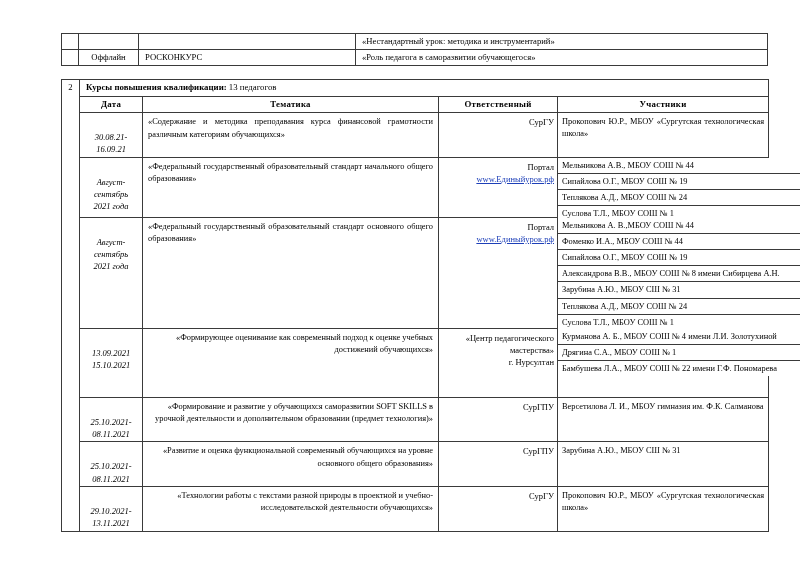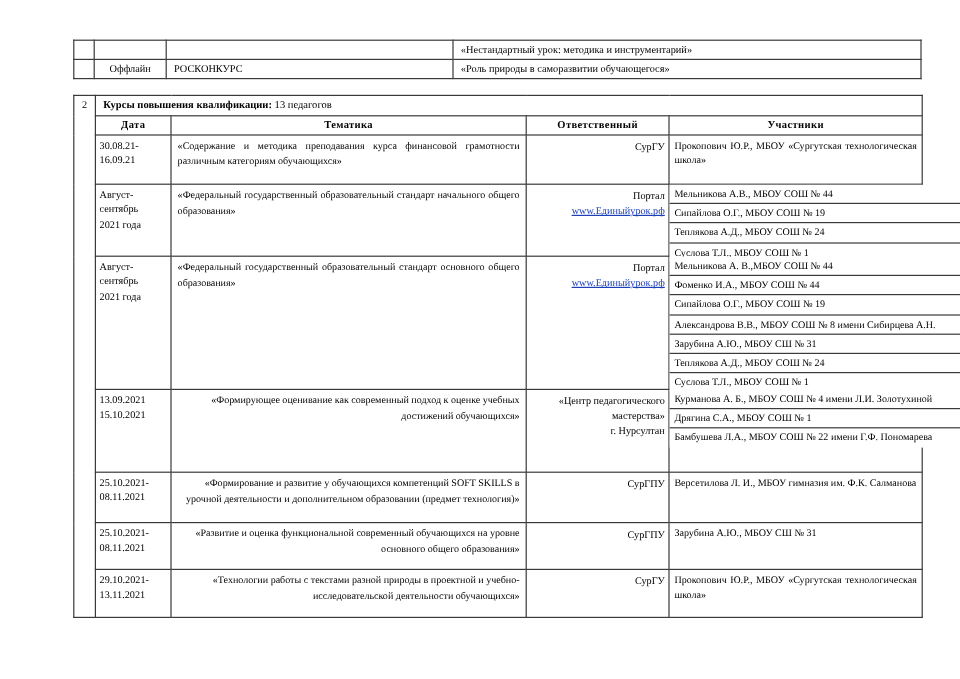--- a/index.html
+++ b/index.html
@@ -46,21 +46,21 @@
     width: 707px;
     border-radius: 12px;
   }
   #top-table td {
     height: 13px;
     vertical-align: middle;
     font-size: 8.6px;
   }
   .tt-c1 { width: 17px; }
   .tt-c2 { width: 60px; text-align: center; }
-  .tt-c3 { width: 239px; text-align: left; padding-left: 6px; }
+  .tt-c3 { width: 217px; text-align: left; padding-left: 6px; }
   .tt-c4 { width: auto; text-align: left; padding-left: 6px; }
 
   
   #main-table {
     left: 61px;
     top: 79px;
     width: 707px;
   }
   .col-num  { width: 18px; }
   .col-date { width: 63px; }
@@ -86,24 +86,25 @@
   thead td, .hdr-cell {
     text-align: center;
     font-weight: bold;
     vertical-align: middle;
     font-size: 8.8px;
     letter-spacing: 0.3px;
     height: 13px;
   }
 
   .date-cell {
-    text-align: left;
-    vertical-align: top;
-    padding-top: 2px;
+    text-align: center;
+    vertical-align: top;
+    padding-top: 18px;
     font-size: 8.5px;
+    font-style: italic;
   }
   .date-cell div { line-height: 1.45; }
 
   .topic-cell {
     text-align: justify;
     text-justify: inter-word;
     vertical-align: top;
     padding: 3px 5px 2px 5px;
     font-size: 8.4px;
     line-height: 1.5;
@@ -173,21 +174,21 @@
       <tr>
         <td class="tt-c1"></td>
         <td class="tt-c2"></td>
         <td class="tt-c3"></td>
         <td class="tt-c4">«Нестандартный урок: методика и инструментарий»</td>
       </tr>
       <tr>
         <td class="tt-c1"></td>
         <td class="tt-c2">Оффлайн</td>
         <td class="tt-c3">РОСКОНКУРС</td>
-        <td class="tt-c4">«Роль природы в саморазвитии обучающегося»</td>
+        <td class="tt-c4">«Роль педагога в саморазвитии обучающегося»</td>
       </tr>
     </tbody>
   </table>
 
   <table id="main-table">
     <colgroup>
       <col class="col-num">
         <col class="col-date">
         <col class="col-topic">
         <col class="col-resp">
@@ -314,21 +315,21 @@
           </tbody>
             </table>
         </td>
       </tr>
 
       <tr style="height:42px">
         <td class="date-cell">
           <div>25.10.2021-</div>
           <div>08.11.2021</div>
         </td>
-        <td class="topic-cell nojust">«Формирование и развитие у обучающихся компетенций SOFT SKILLS в урочной деятельности и дополнительном образовании (предмет технология)»</td>
+        <td class="topic-cell nojust">«Формирование и развитие у обучающихся саморазвитии SOFT SKILLS в урочной деятельности и дополнительном образовании (предмет технология)»</td>
         <td class="resp-cell">СурГПУ</td>
         <td class="part-cell plain">Версетилова Л. И., МБОУ гимназия им. Ф.К. Салманова</td>
       </tr>
 
       <tr style="height:39px">
         <td class="date-cell">
           <div>25.10.2021-</div>
           <div>08.11.2021</div>
         </td>
         <td class="topic-cell nojust">«Развитие и оценка функциональной современный обучающихся на уровне основного общего образования»</td>

